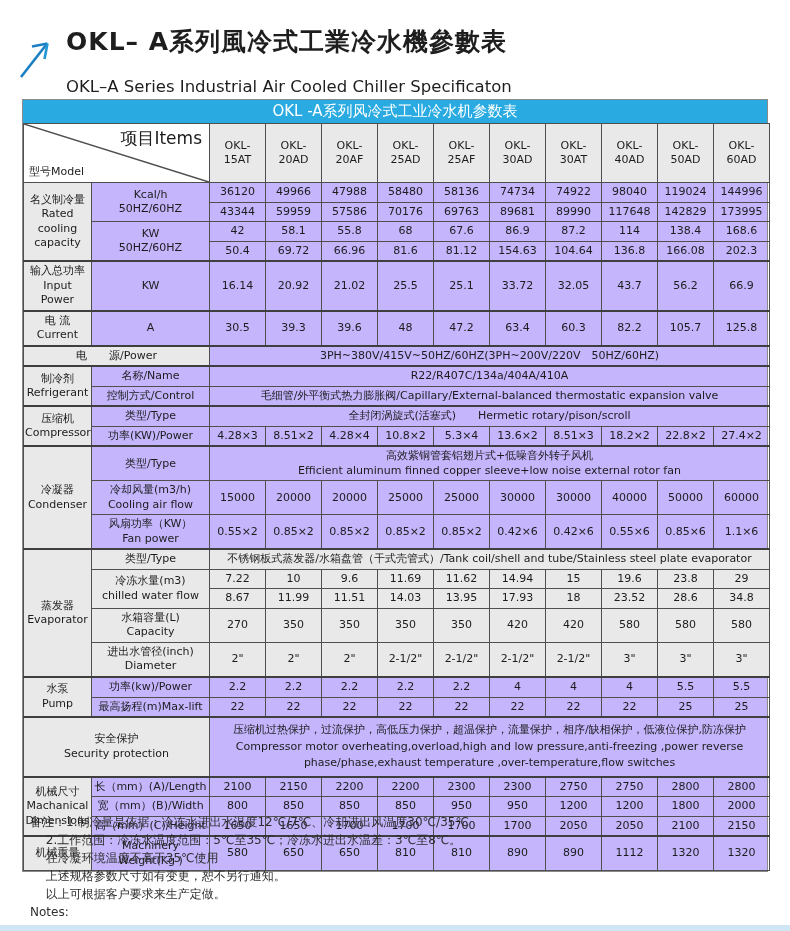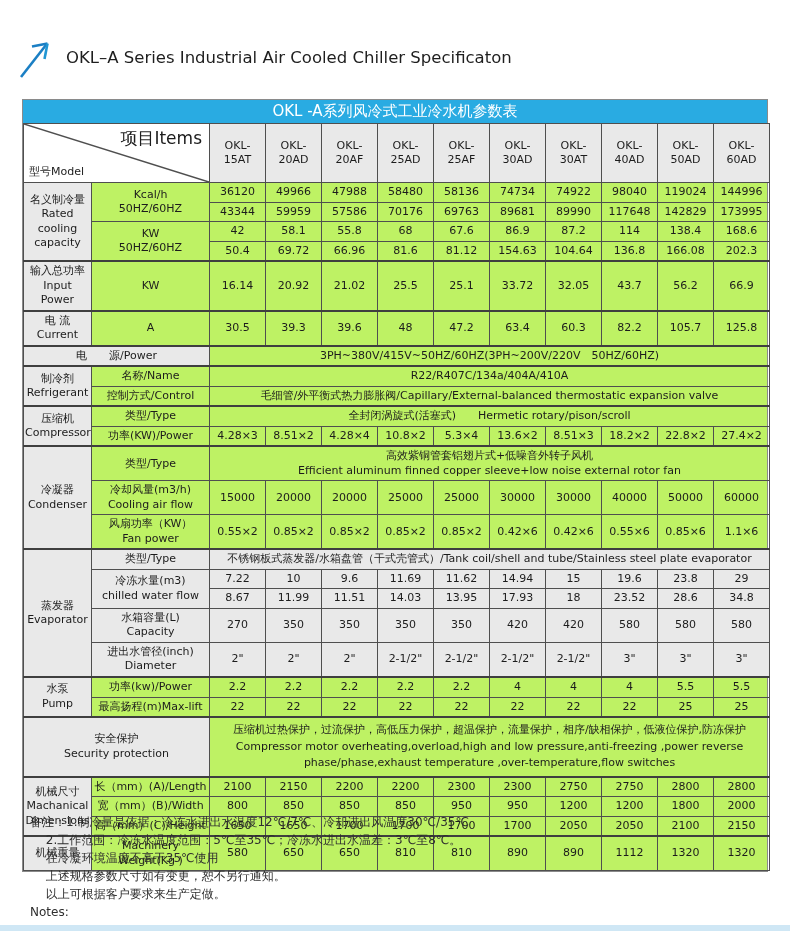--- a/index.html
+++ b/index.html
@@ -8,21 +8,21 @@
   .page { position:relative; width:790px; height:931px; background:#fff; overflow:hidden; }
 
   
   .hdr { position:absolute; left:16px; top:28px; display:flex; align-items:flex-start; }
   .hdr .arrow { width:42px; height:50px; margin-top:4px; }
   .hdr .titles { margin-left:8px; }
   .hdr h1 { font-size:25px; font-weight:600; color:#1e1e1e; letter-spacing:1px; line-height:1.15; }
   .hdr h2 { font-size:16.5px; font-weight:400; color:#1e1e1e; margin-top:20px; }
 
   
-  .tablewrap { position:absolute; left:22px; top:99px; width:746px; border:1px solid #8a8a8a; background:#bef264; }
+  .tablewrap { position:absolute; left:22px; top:99px; width:746px; border:1px solid #8a8a8a; background:#c4b5fd; }
   .table-title { background:#29abe2; color:#fff; text-align:center; font-size:15px; line-height:23px; height:23px; font-weight:500; }
   table { border-collapse:collapse; width:100%; table-layout:fixed; }
   th, td { border:1px solid #4f4f4f; font-size:11px; font-weight:400; color:#1c1c1c;
            text-align:center; vertical-align:middle; padding:2px 1px; line-height:1.32;
            white-space:pre-line; overflow:hidden; }
   tr.sep th, tr.sep td { border-top:2px solid #3f3f3f; }
   .cat { background:#e9e9e9; }
   .g { background:#e9e9e9; }
   .small { font-size:11px; }
   .secu { line-height:1.5; padding:4px 14px; }
@@ -44,20 +44,21 @@
 
 <div class="page">
 
   <div class="hdr">
     <svg class="arrow" viewBox="0 0 42 50">
       <line x1="5" y1="45" x2="30" y2="13" stroke="#1b7fc4" stroke-width="2.6"></line>
       <line x1="31.5" y1="11.5" x2="16" y2="14.5" stroke="#1b7fc4" stroke-width="2.6"></line>
       <line x1="31.5" y1="11.5" x2="28.5" y2="27" stroke="#2196d3" stroke-width="2.6"></line>
     </svg>
     <div class="titles">
+      <h1>OKL– A系列風冷式工業冷水機參數表</h1>
       <h2>OKL–A Series Industrial Air Cooled Chiller Specificaton</h2>
     </div>
   </div>
 
   <div class="tablewrap">
     <div class="table-title">OKL -A系列风冷式工业冷水机参数表</div>
     <table>
       <colgroup>
         <col style="width:68px">
           <col style="width:118px">

